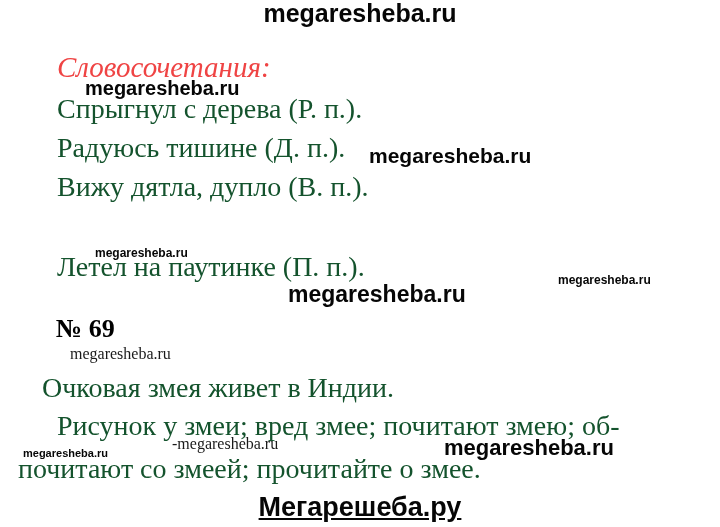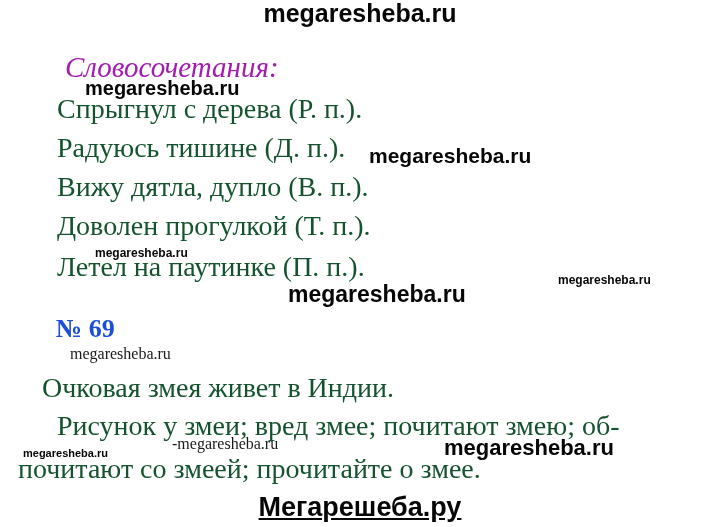--- a/index.html
+++ b/index.html
@@ -38,27 +38,26 @@
     color: #1a1a1a;
   }
   .centered {
     left: 0;
     width: 720px;
     text-align: center;
   }
   .heading-italic {
     font-style: italic;
     font-size: 29px;
-    color: #a21caf;
-    margin-left: 8px;
+    color: #ef4444;
   }
   .exercise-num {
     font-weight: bold;
     font-size: 26px;
-    color: #1d4ed8;
+    color: #000000;
   }
 </style>
 </head>
 <body>
 
 <div id="page">
 
   <div class="wm centered" style="top: 1px; font-size: 25px;">megaresheba.ru</div>
 
   <div class="txt heading-italic" style="left: 57px; top: 53px;">Словосочетания:</div>
@@ -66,21 +65,20 @@
   <div class="wm" style="left: 85px; top: 78px; font-size: 20px;">megaresheba.ru</div>
 
   <div class="txt" style="left: 57px; top: 95px;">Спрыгнул с дерева (Р. п.).</div>
 
   <div class="txt" style="left: 57px; top: 134px;">Радуюсь тишине (Д. п.).</div>
 
   <div class="wm" style="left: 369px; top: 145px; font-size: 21px;">megaresheba.ru</div>
 
   <div class="txt" style="left: 57px; top: 173px;">Вижу дятла, дупло (В. п.).</div>
 
-  <div class="txt" style="left: 57px; top: 212px;">Доволен прогулкой (Т. п.).</div>
 
   <div class="wm" style="left: 95px; top: 247px; font-size: 12px;">megaresheba.ru</div>
 
   <div class="txt" style="left: 57px; top: 253px;">Летел на паутинке (П. п.).</div>
 
   <div class="wm" style="left: 288px; top: 283px; font-size: 23px;">megaresheba.ru</div>
 
   <div class="wm" style="left: 558px; top: 274px; font-size: 12px;">megaresheba.ru</div>
 
   <div class="txt exercise-num" style="left: 56px; top: 316px;">№ 69</div>

